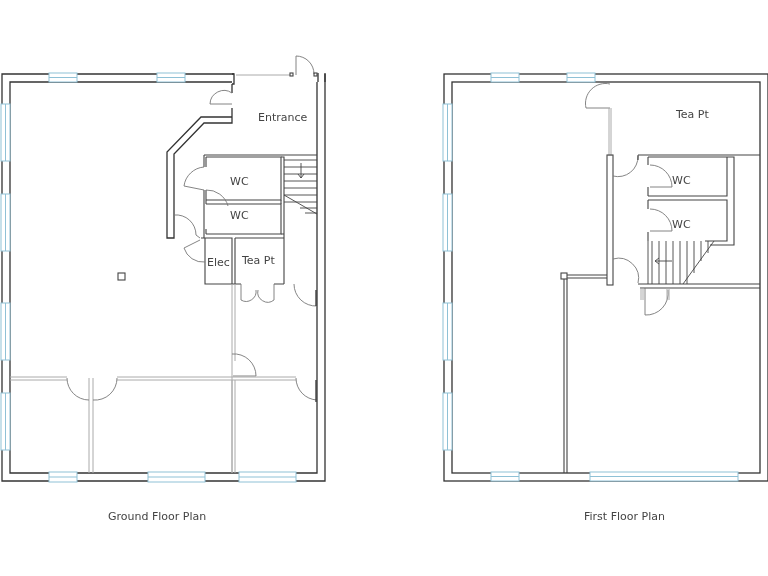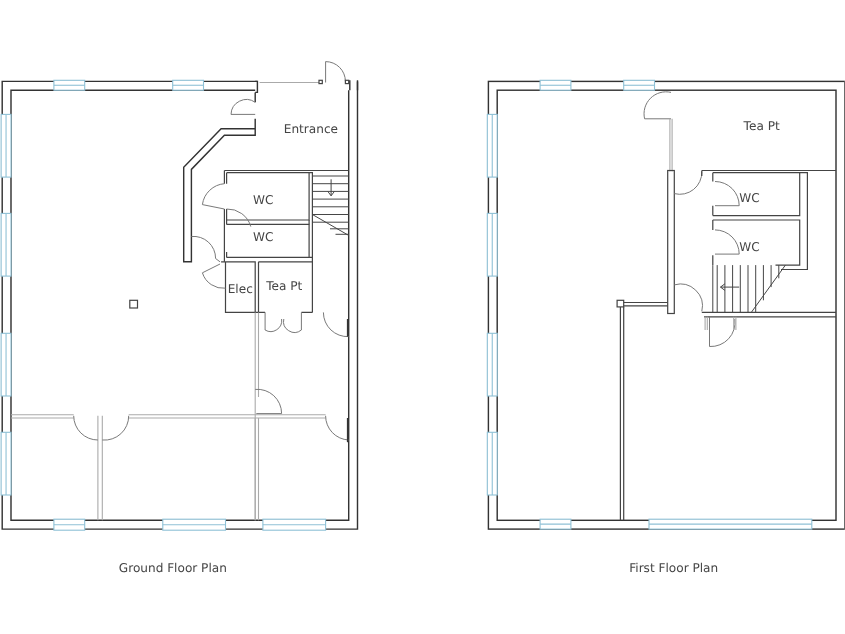--- a/index.html
+++ b/index.html
@@ -141,13 +141,13 @@
       <path class="iwall" d="M567,275 L607,275 M567,278 L607,278"></path>
       <path class="iwall" d="M564,279 L564,473 M567,279 L567,473"></path>
     </g>
     <text class="room-label" x="676" y="118">Tea Pt</text>
     <text class="room-label" x="672" y="184">WC</text>
     <text class="room-label" x="672" y="228">WC</text>
   </g>
 </svg>
 
 <div class="plan-caption" style="left:108px; top:510px;">Ground Floor Plan</div>
-<div class="plan-caption" style="left:572px; top:510px;">First Floor Plan</div>
+<div class="plan-caption" style="left:584px; top:510px;">First Floor Plan</div>
 
 </body></html>

